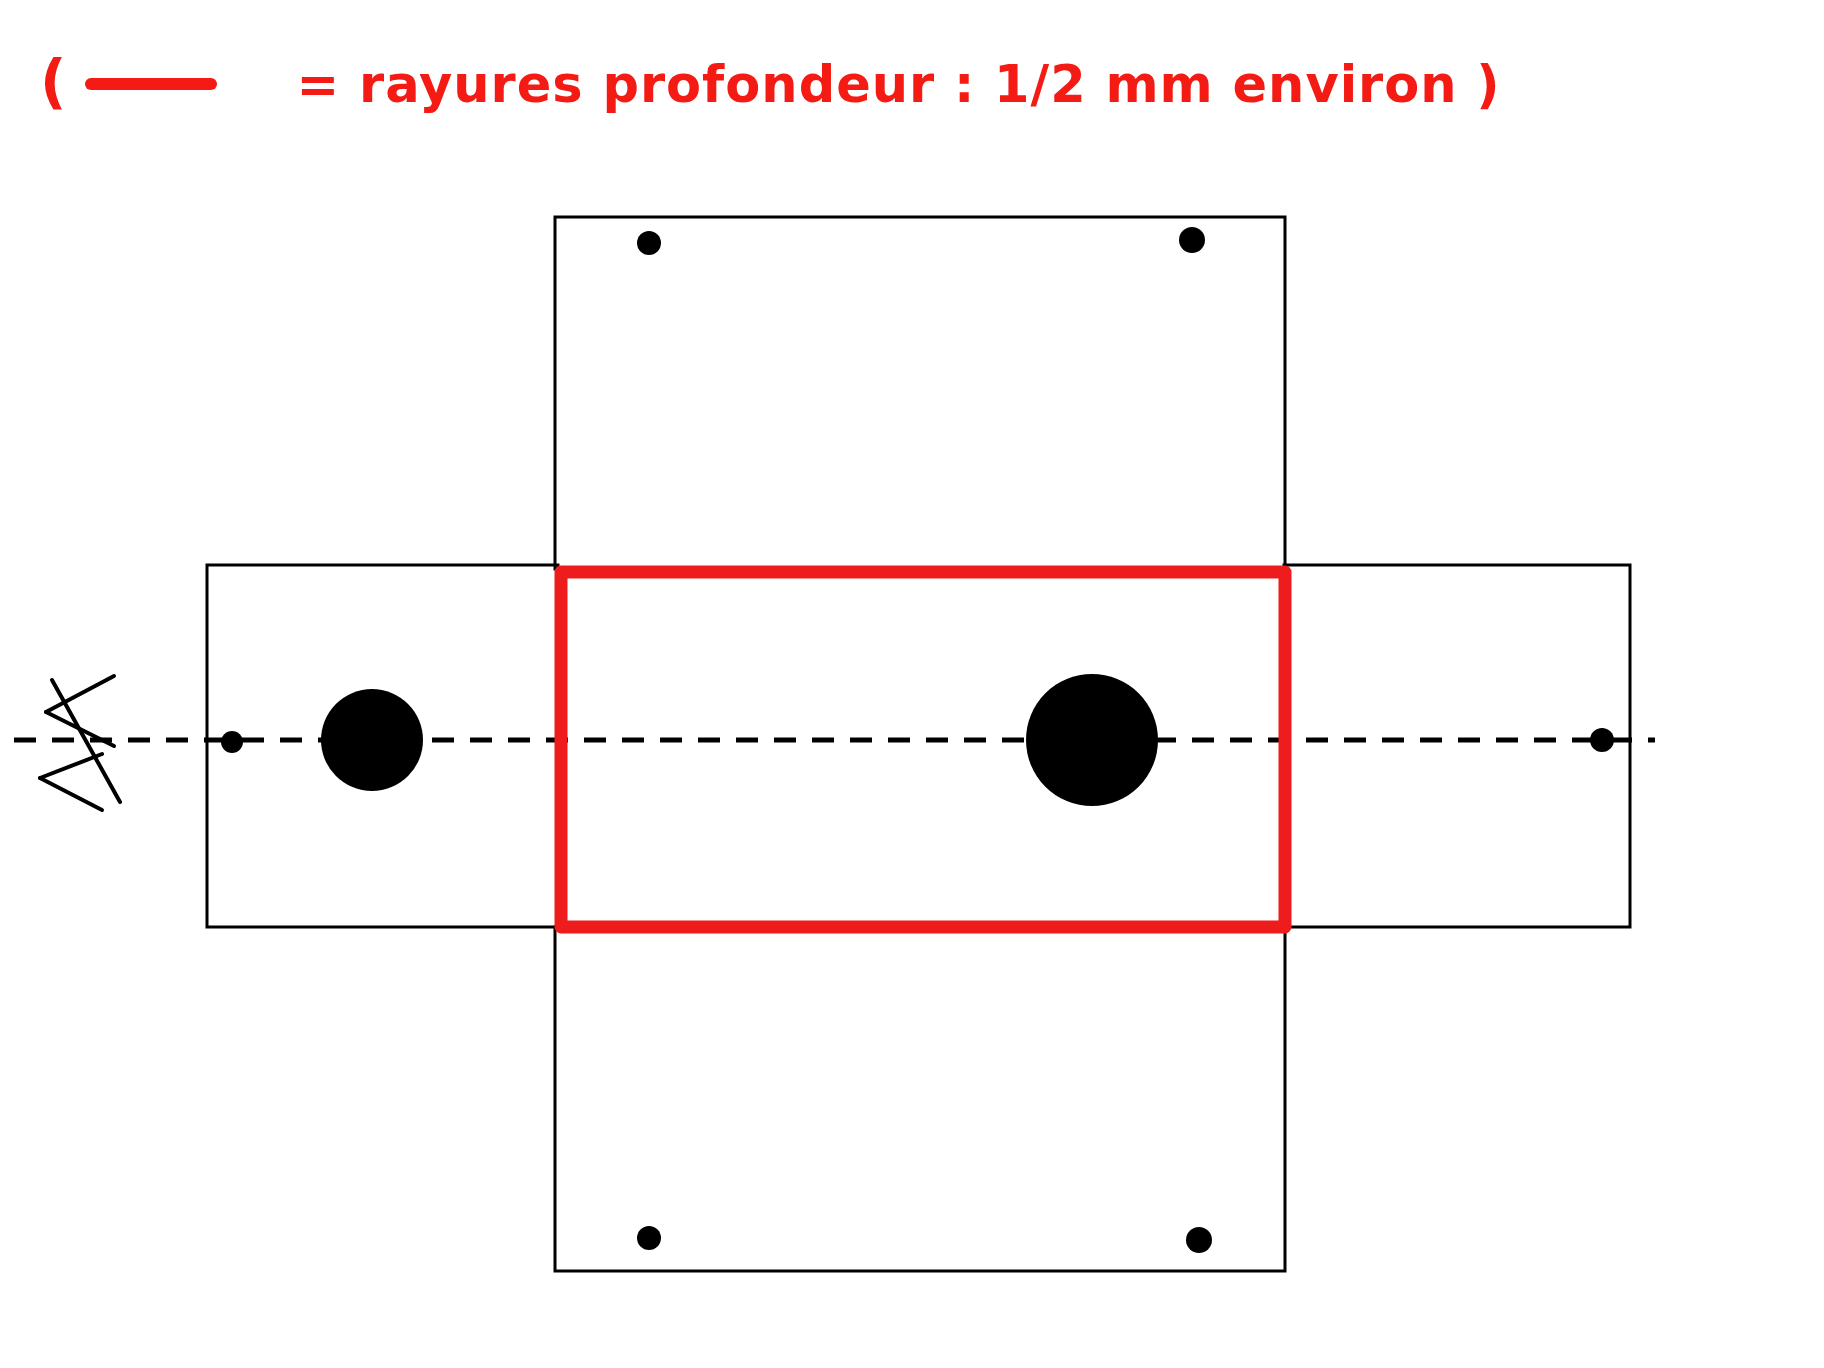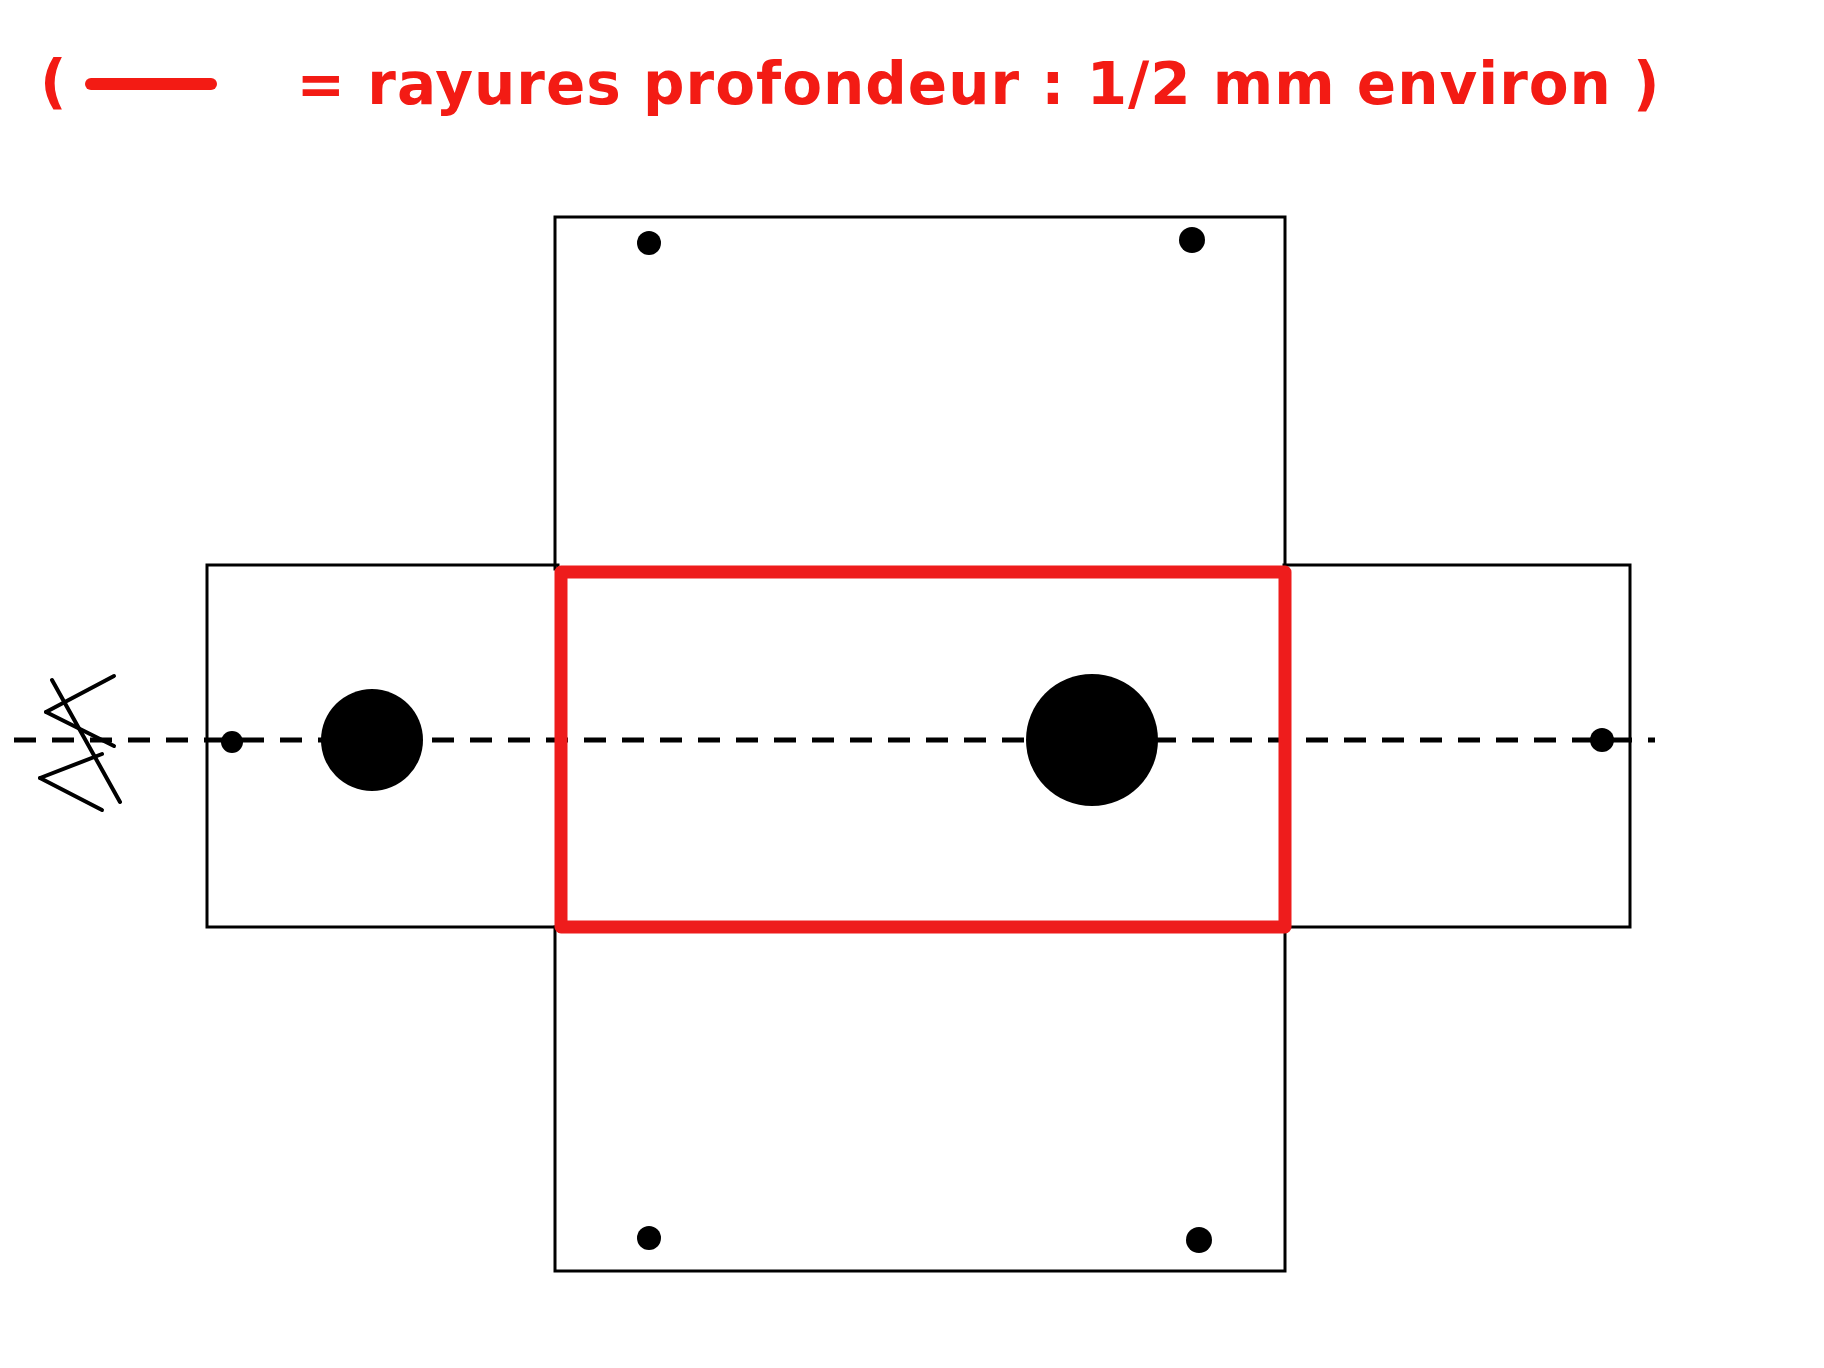--- a/index.html
+++ b/index.html
@@ -34,21 +34,21 @@
     transform: translateY(-2px);
   }
   .legend .line-sample {
     display: inline-block;
     width: 132px;
     height: 12px;
     border-radius: 7px;
     margin-right: 80px;
   }
   .legend .legend-text {
-    font-size: 58px;
+    font-size: 51px;
     font-weight: bold;
     letter-spacing: 1px;
   }
   #diagram {
     position: absolute;
     left: 0;
     top: 0;
   }
 </style>
 </head>

